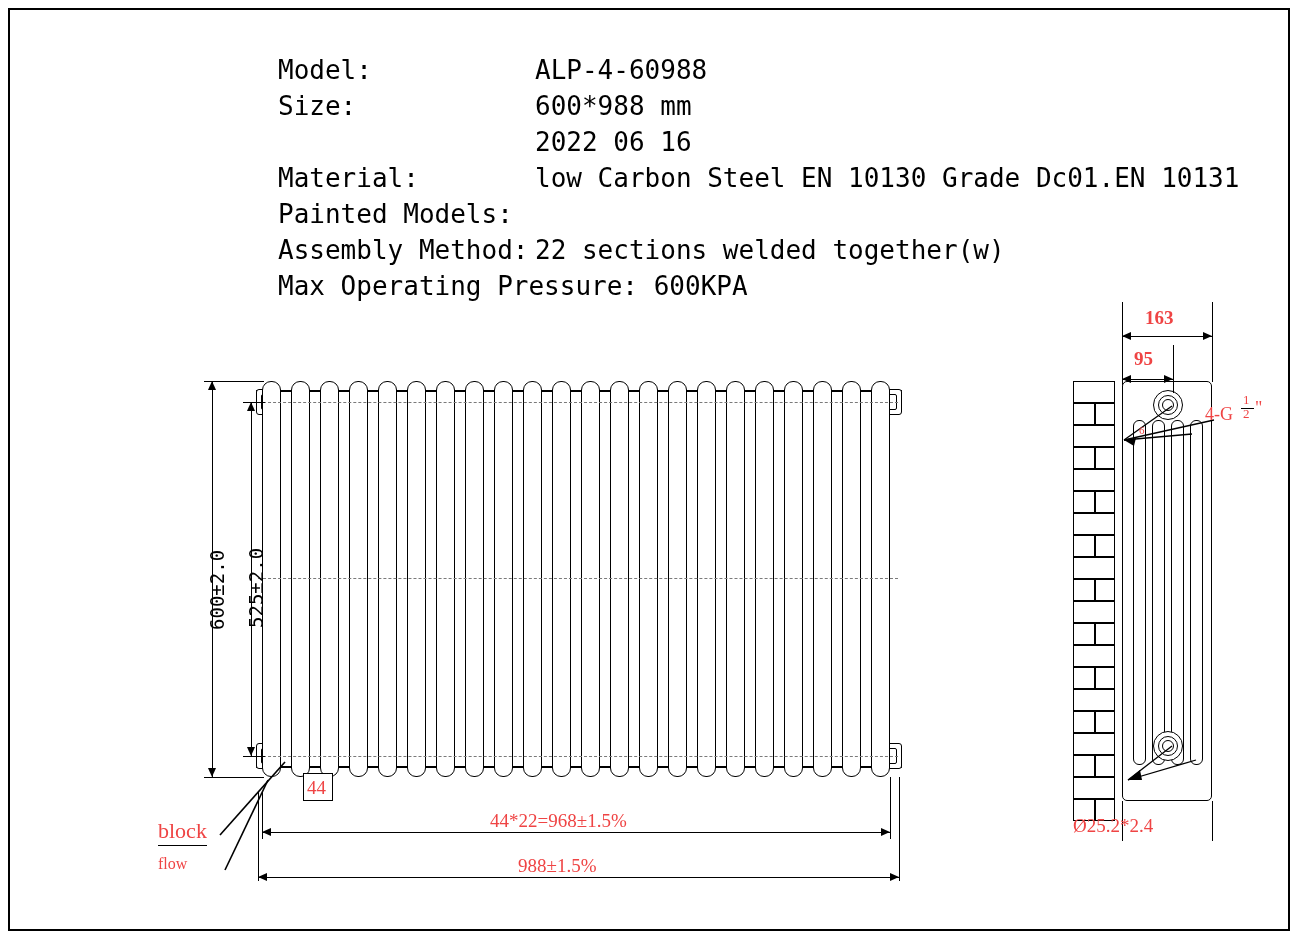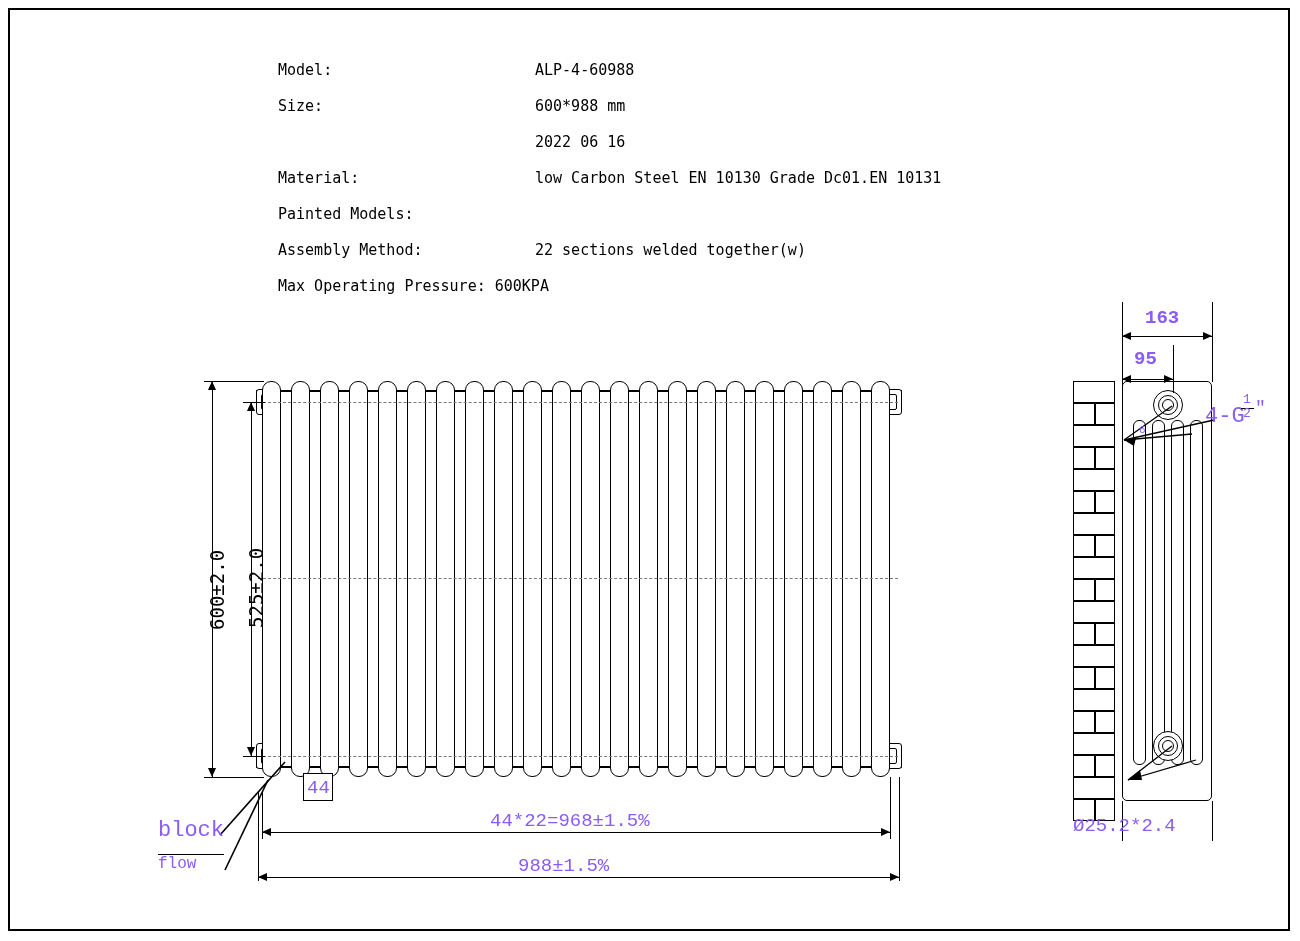--- a/index.html
+++ b/index.html
@@ -24,43 +24,43 @@
     width: 1282px;
     height: 923px;
     border: 2px solid #000;
     box-sizing: border-box;
   }
   
   .spec {
     position: absolute;
     left: 278px;
     top: 52px;
-    font-size: 15px;
+    font-size: 26px;
     line-height: 36px;
     color: #000;
     white-space: nowrap;
   }
   .spec-row { position: relative; height: 36px; }
   .spec-label { position: absolute; left: 0; top: 0; }
   .spec-value { position: absolute; left: 257px; top: 0; }
   .spec-row.single .spec-label { position: static; }
 
   
   .ln { position: absolute; background: #000; }
   .hln { height: 1px; }
   .vln { width: 1px; }
   .dash-h {
     position: absolute;
     height: 0;
     border-top: 1px dashed #7a7a7a;
   }
   .txt {
     position: absolute;
-    font-family: Liberation Mono, monospace;
-    color: #8b5cf6;
+    font-family: Liberation Serif, serif;
+    color: #ef4444;
     white-space: nowrap;
   }
   .vtxt {
     position: absolute;
     font-family: "DejaVu Sans Mono", monospace;
     color: #000;
     white-space: nowrap;
     transform-origin: 0 0;
     transform: rotate(-90deg);
   }
@@ -153,21 +153,21 @@
     box-sizing: border-box;
   }
   .callout-box {
     position: absolute;
     border: 1.6px solid #000;
     box-sizing: border-box;
     background: #fff;
   }
   .underline-txt {
     border-bottom: 1.8px solid #000;
-    padding-bottom: 11px;
+    padding-bottom: 1px;
   }
 </style>
 </head>
 <body>
 
 <div id="page">
   <div class="frame"></div>
 
   <div class="spec">
     <div class="spec-row">
@@ -326,21 +326,21 @@
     <svg style="position:absolute; left:1110px; top:388px; width:140px; height:420px;">
       <line x1="14" y1="52" x2="62" y2="18" stroke="#000" stroke-width="1.3"></line>
       <line x1="14" y1="52" x2="82" y2="46" stroke="#000" stroke-width="1.3"></line>
       <line x1="14" y1="52" x2="104" y2="32" stroke="#000" stroke-width="1.3"></line>
       <line x1="18" y1="392" x2="86" y2="372" stroke="#000" stroke-width="1.3"></line>
       <line x1="18" y1="392" x2="62" y2="358" stroke="#000" stroke-width="1.3"></line>
       <polygon points="14,52 26,50 24,58" fill="#000"></polygon>
       <polygon points="18,392 30,382 32,392" fill="#000"></polygon>
     </svg>
 
-    <div class="txt" style="left:1205px; top:404px; font-size:22px;">4-G</div>
+    <div class="txt" style="left:1205px; top:404px; font-size:18px;">4-G</div>
     <div class="txt" style="left:1243px; top:392px; font-size:13px;">1</div>
     <div class="ln hln" style="left:1241px; top:408px; width:13px;"></div>
     <div class="txt" style="left:1243px; top:406px; font-size:13px;">2</div>
     <div class="txt" style="left:1255px; top:398px; font-size:18px;">"</div>
 
     <div class="txt" style="left:1139px; top:424px; font-size:11px;">6</div>
 
     <div class="ln vln" style="left:1122px; top:302px; height:80px;"></div>
     <div class="ln vln" style="left:1212px; top:302px; height:80px;"></div>
     <div class="ln hln" style="left:1122px; top:336px; width:90px;"></div>

